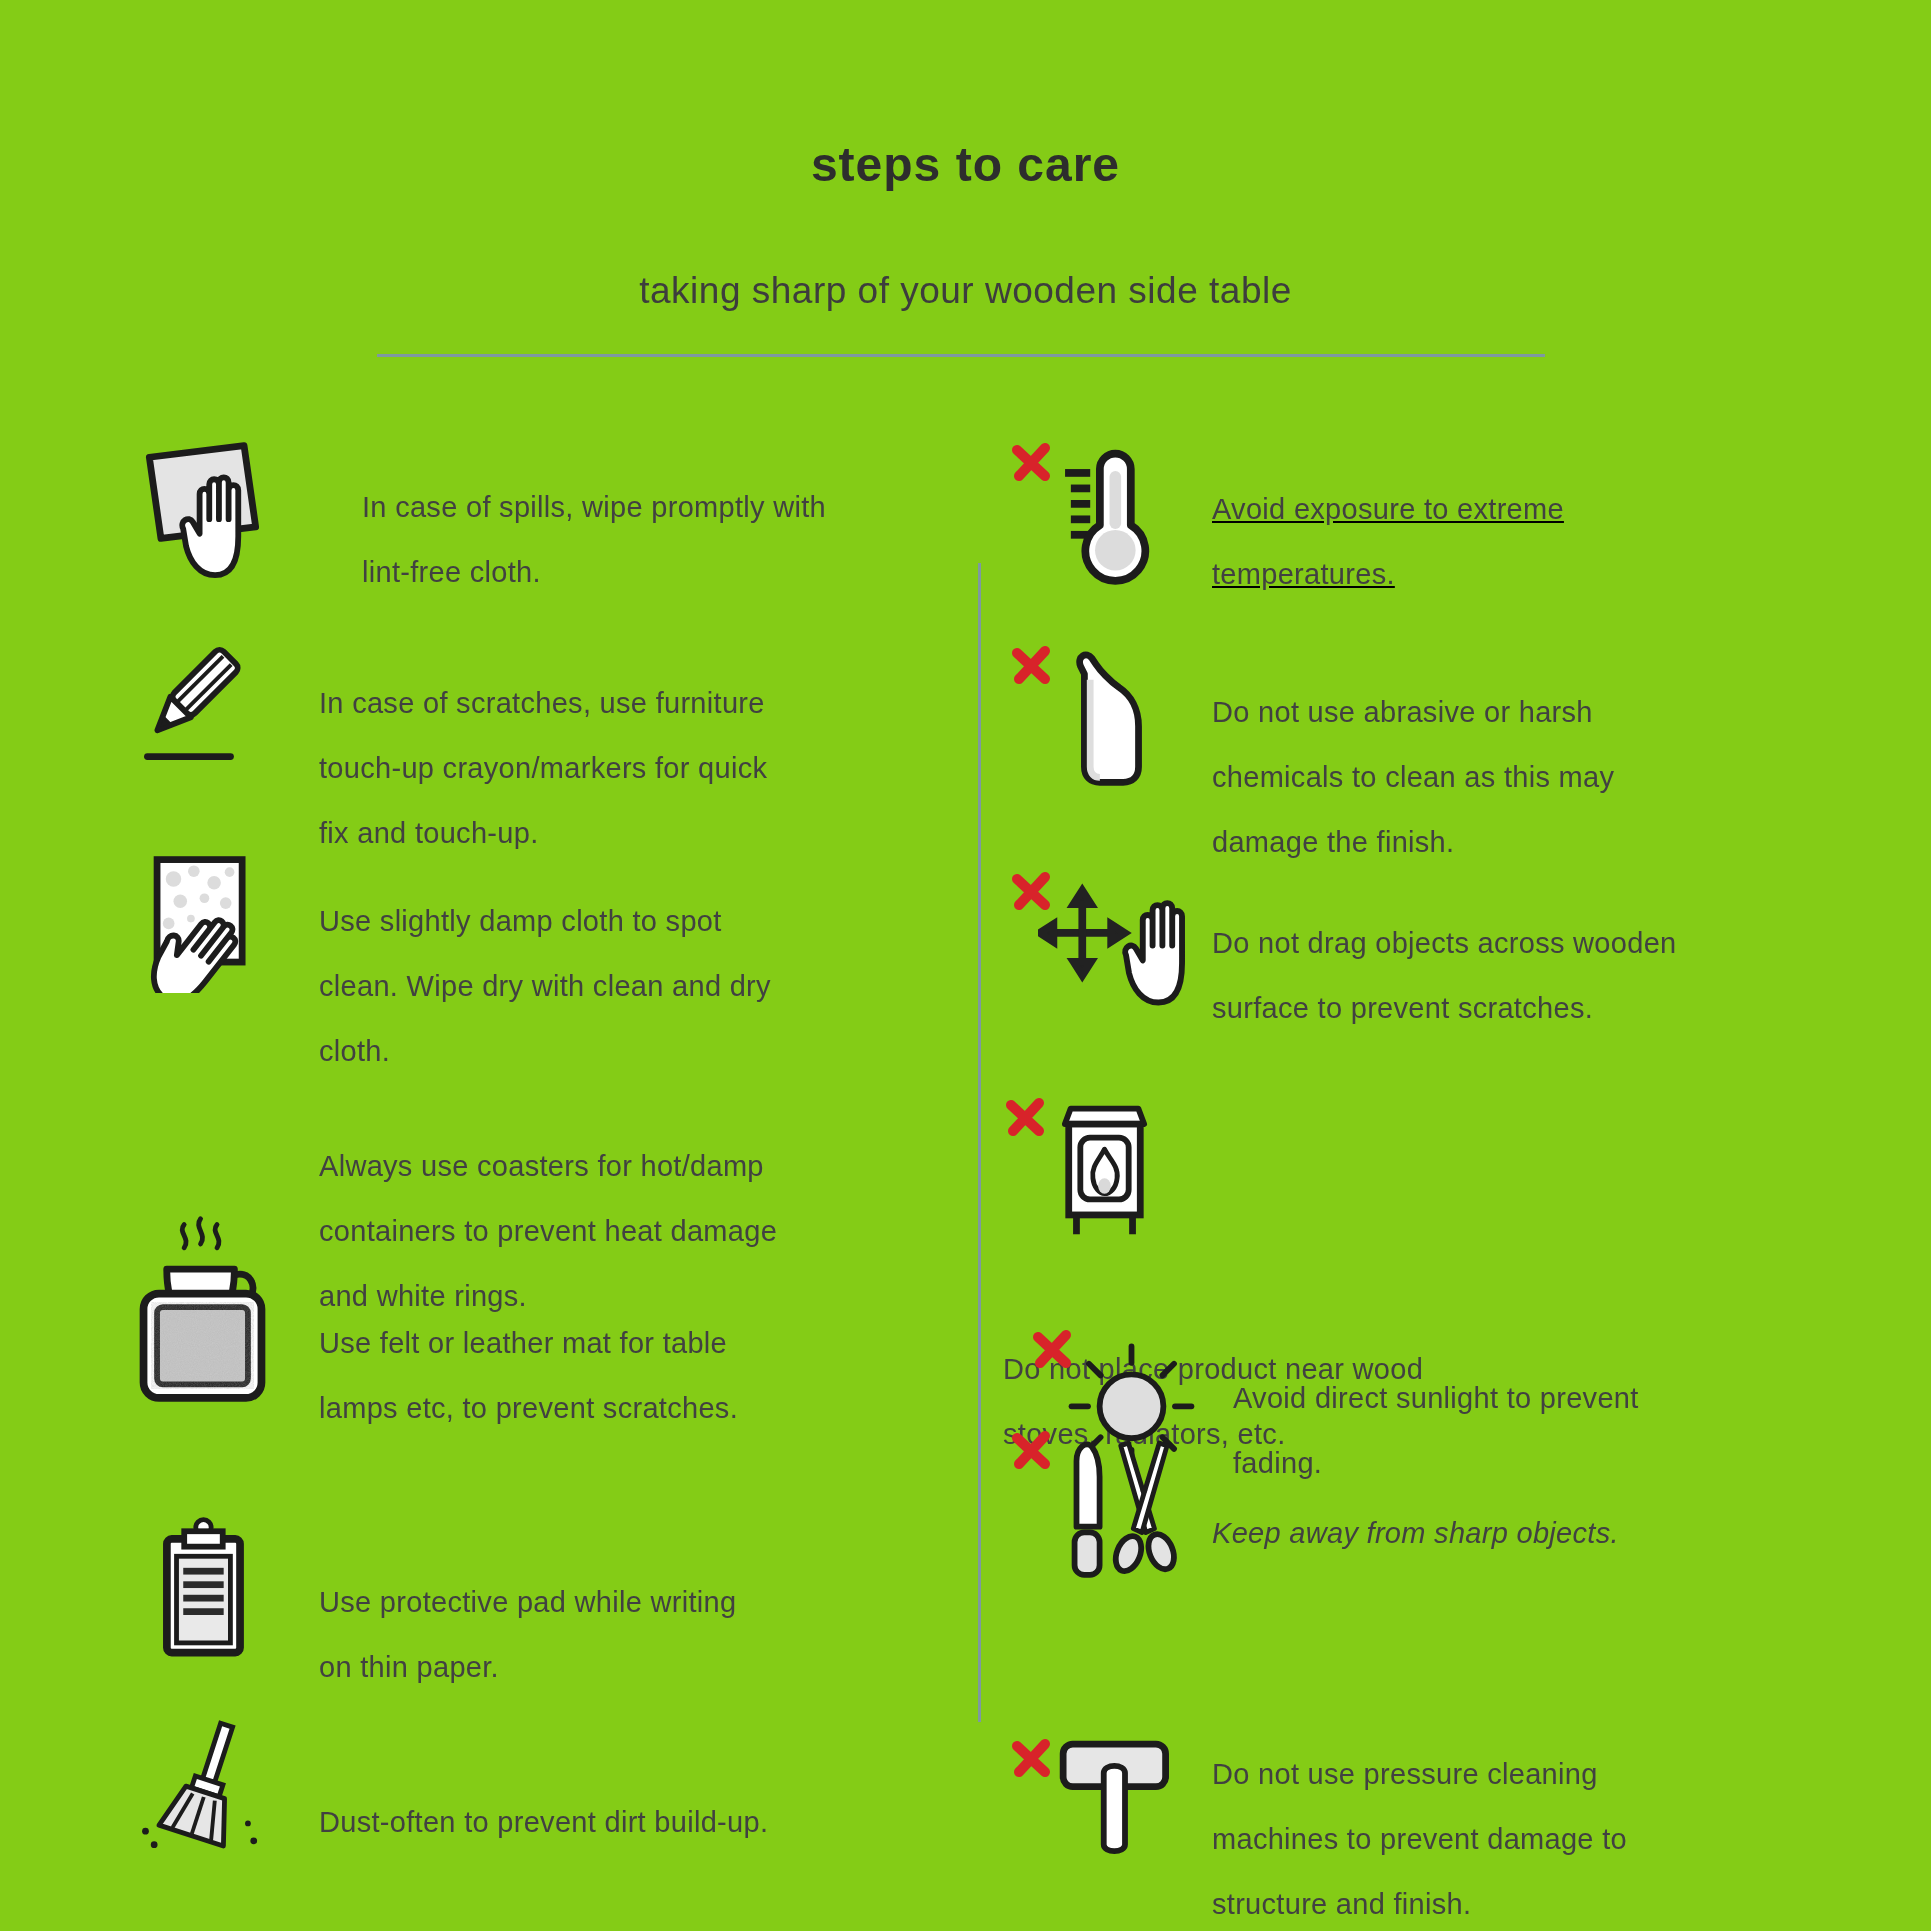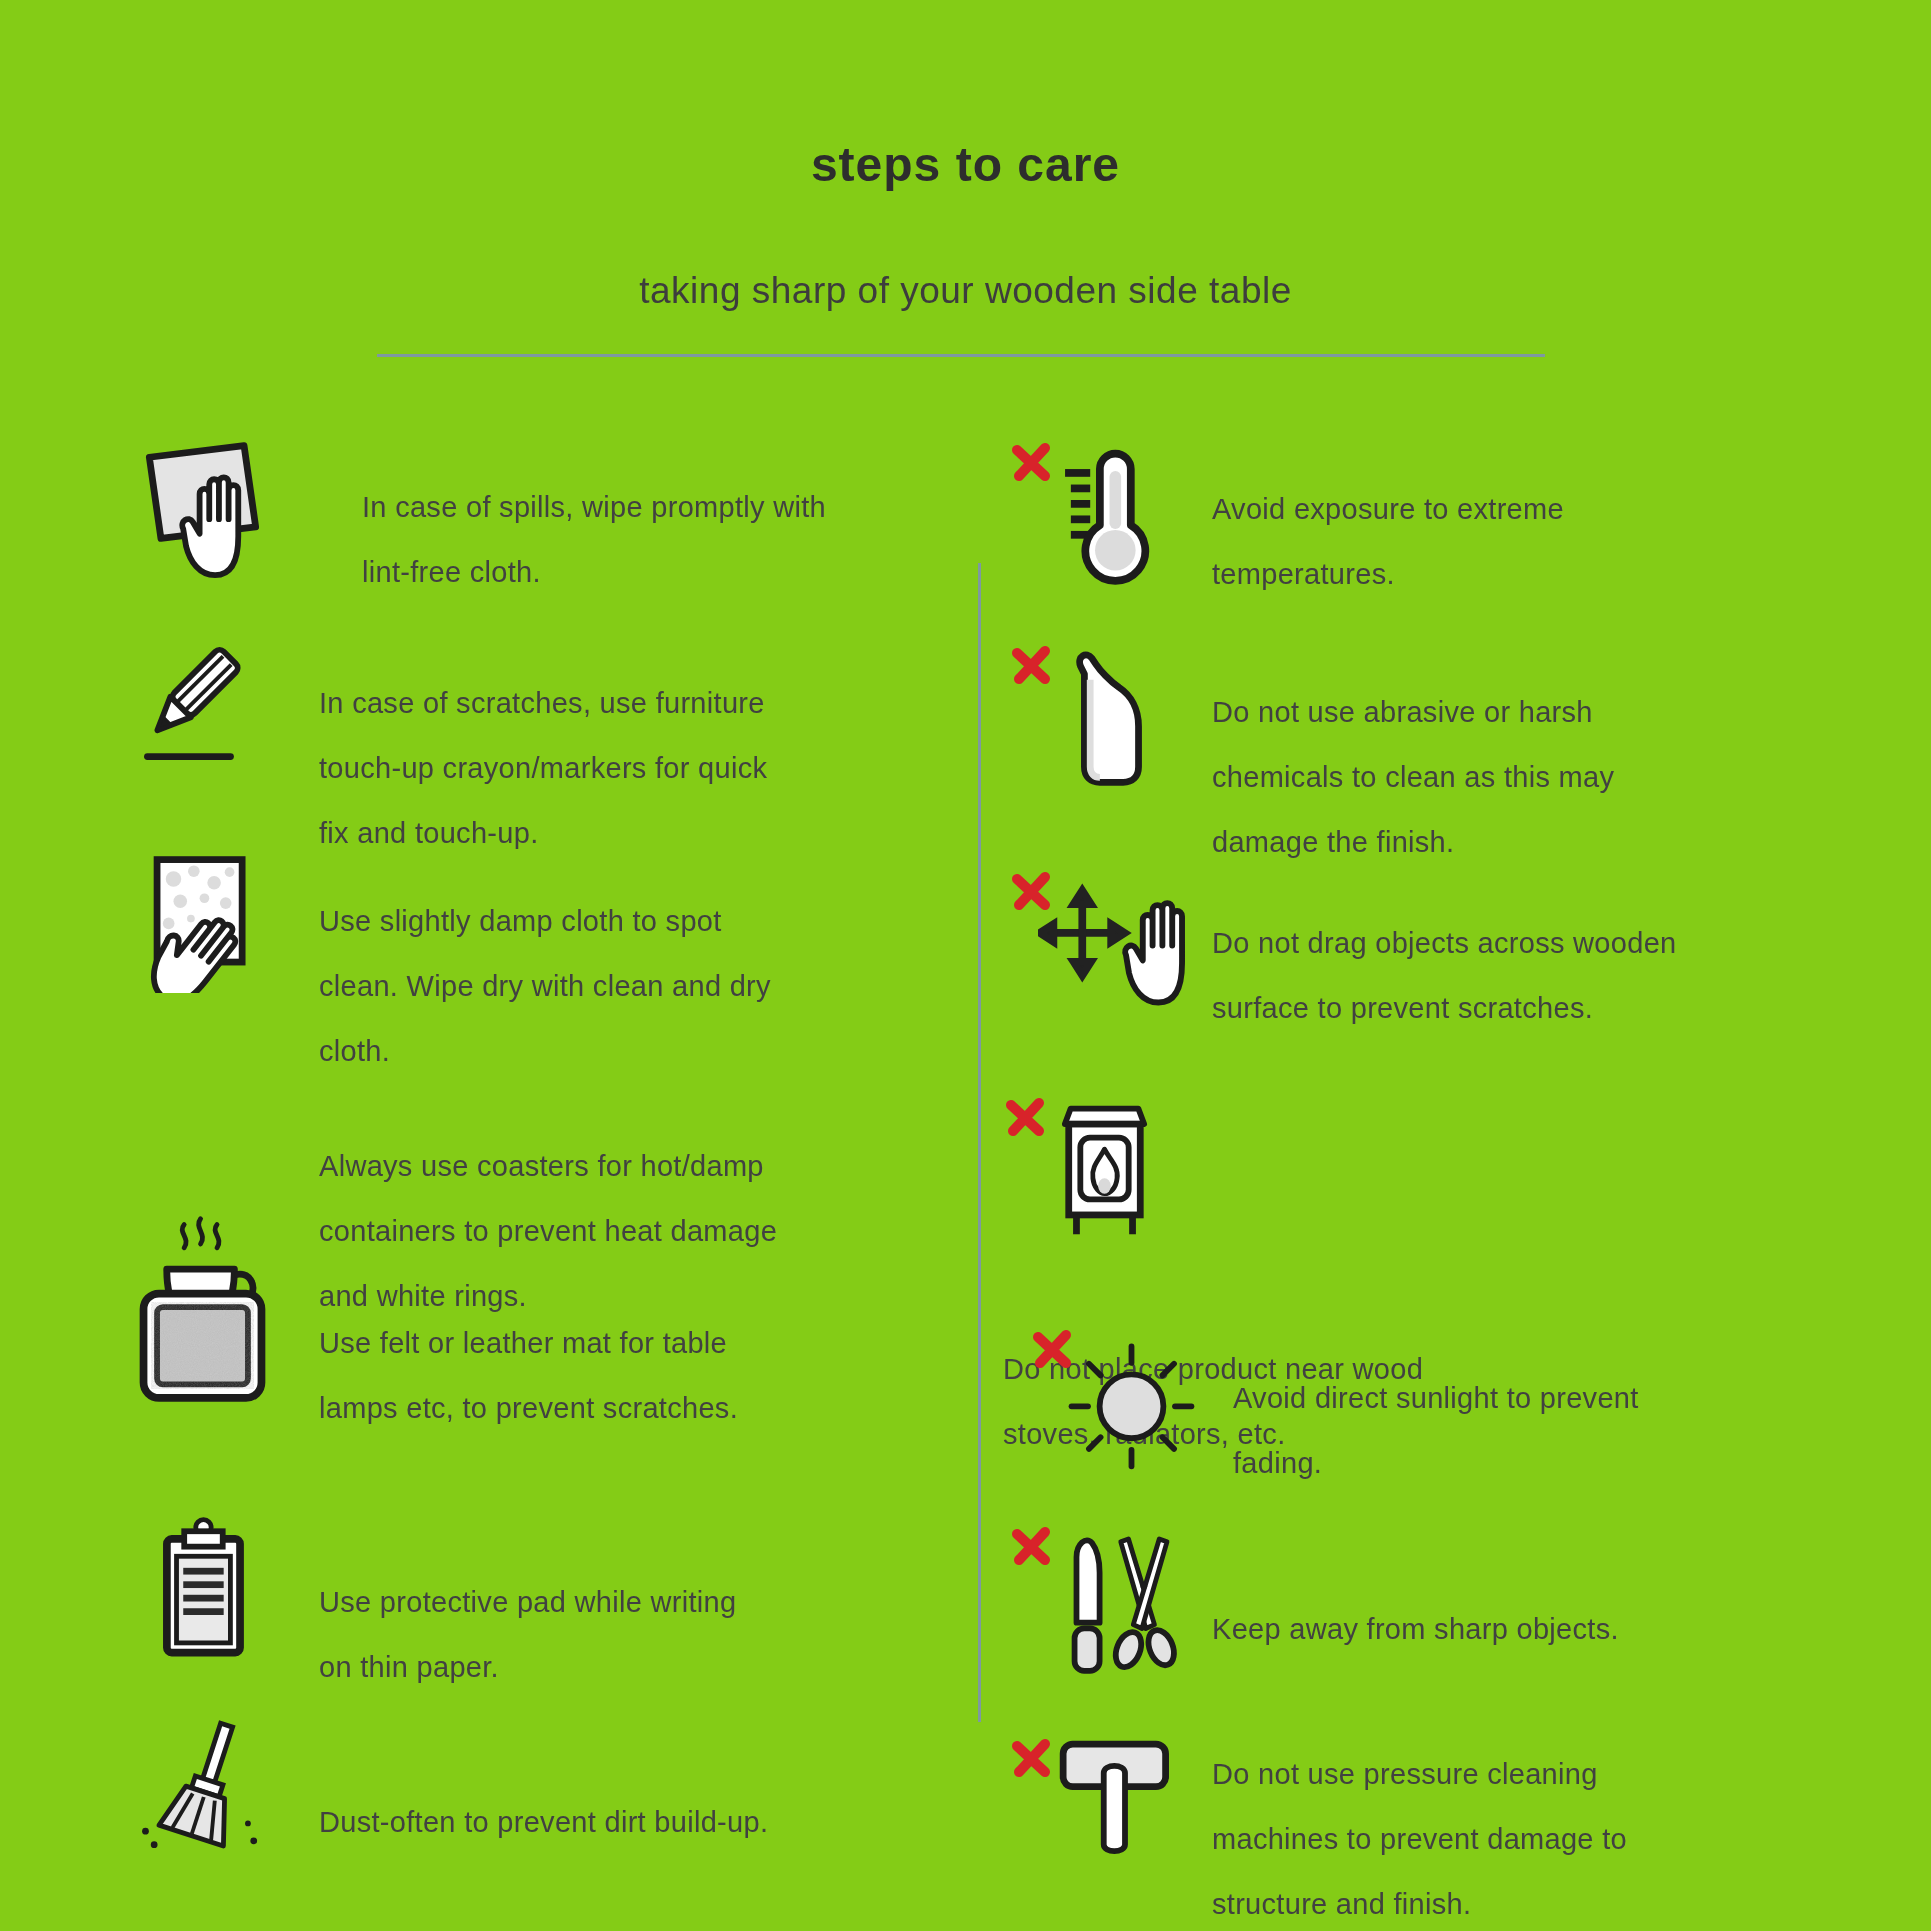--- a/index.html
+++ b/index.html
@@ -159,21 +159,21 @@
           <circle cx="16" cy="116" r="3.5"></circle>
             <circle cx="25" cy="130" r="3.5"></circle>
           <circle cx="128" cy="126" r="3.5"></circle>
             <circle cx="122" cy="108" r="3"></circle>
         </g>
       </svg>
     </div>
     <p class="txt" style="padding-top:42px">Dust-often to prevent dirt build-up.</p>
   </div>
 
-  <div class="row right" style="top:436px;left:1009px;">
+  <div class="row right" style="top:436px;left:1009px;text-decoration:underline;">
     <div class="icon-cell">
       <svg class="x-mark" width="44" height="44" viewBox="0 0 44 44">
         <path d="M8,10 L36,36 M36,8 L10,36" stroke="currentColor" stroke-width="10" stroke-linecap="round" fill="none"></path>
       </svg>
       <svg class="main" width="145" height="145" viewBox="0 0 150 150">
         <g fill="currentColor">
           <rect x="28" y="28" width="26" height="8"></rect>
           <rect x="34" y="44" width="20" height="8"></rect>
           <rect x="34" y="60" width="20" height="8"></rect>
           <rect x="34" y="76" width="20" height="8"></rect>
@@ -261,21 +261,21 @@
           <line x1="43" y1="48" x2="31" y2="36"></line>
           <line x1="75" y1="35" x2="75" y2="18"></line>
           <line x1="107" y1="48" x2="119" y2="36"></line>
         </g>
       </svg>
     </div>
     <p class="txt" style="padding-top:13.5px">Avoid direct sunlight to prevent
 fading.</p>
   </div>
 
-  <div class="row right" style="top:1520px;left:1009px;">
+  <div class="row right" style="top:1424px;left:1009px;font-style:italic;">
     <div class="icon-cell">
       <svg class="x-mark" width="44" height="44" viewBox="0 0 44 44">
         <path d="M8,10 L36,36 M36,8 L10,36" stroke="currentColor" stroke-width="10" stroke-linecap="round" fill="none"></path>
       </svg>
       <svg class="main" width="154" height="151" viewBox="0 0 160 156">
         <path d="M40,100 L40,32 C40,18 50,10 56,17 C62,25 64,36 64,48 L64,100 Z" fill="#ffffff" stroke="currentColor" stroke-width="6" stroke-linejoin="round"></path>
         <rect x="38" y="106" width="26" height="44" rx="10" fill="#e3e3e3" stroke="currentColor" stroke-width="6"></rect>
         <polygon points="86,16 94,13 121,102 112,106" fill="#ffffff" stroke="currentColor" stroke-width="5" stroke-linejoin="round"></polygon>
         <polygon points="134,16 126,13 99,102 108,106" fill="#ffffff" stroke="currentColor" stroke-width="5" stroke-linejoin="round"></polygon>
         <circle cx="110" cy="62" r="3.5" fill="currentColor"></circle>

